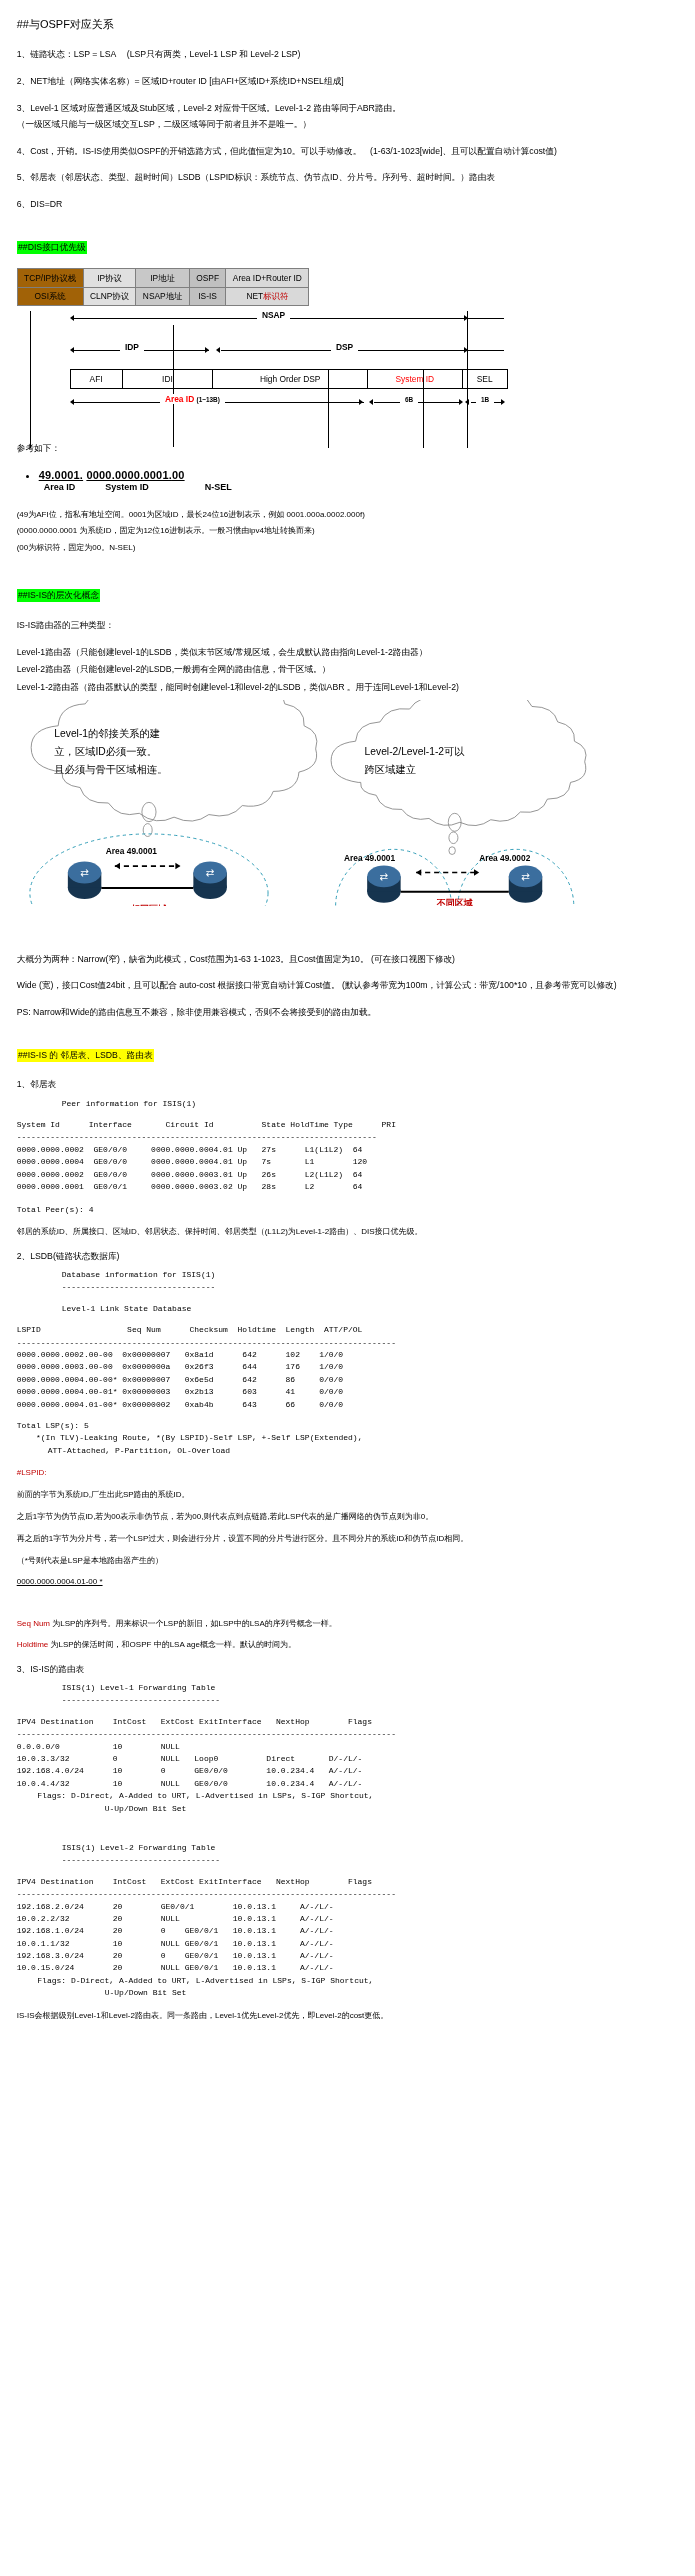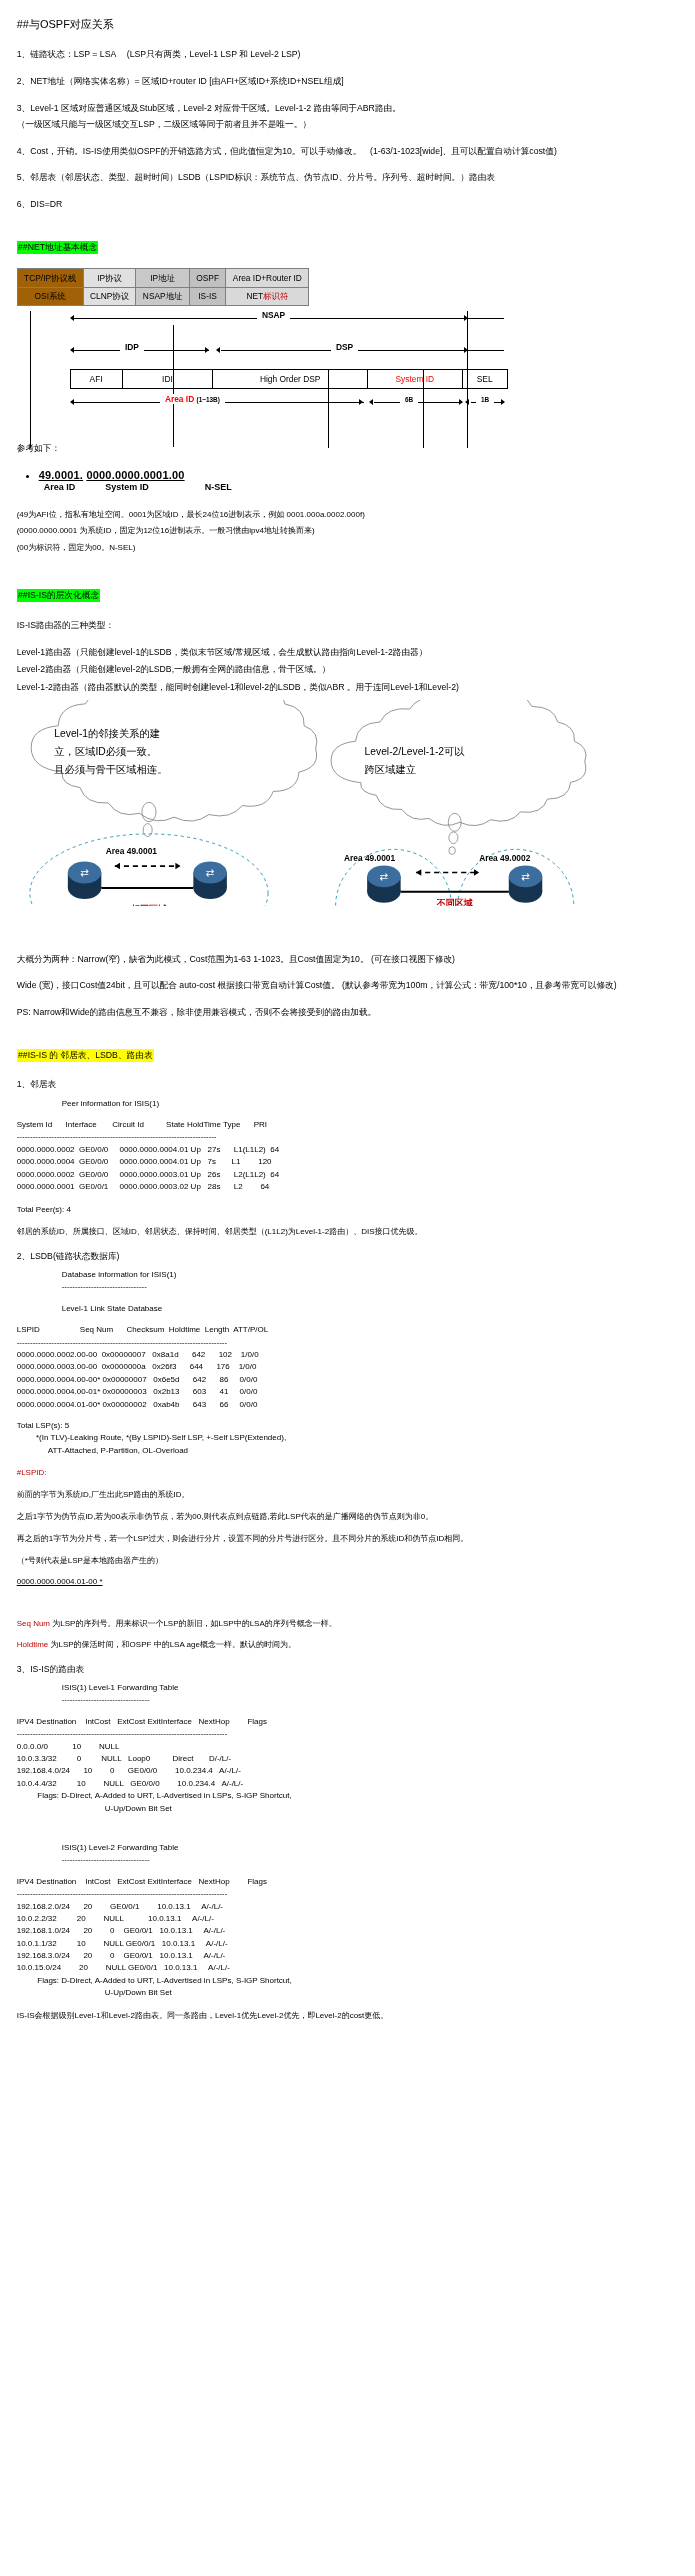--- a/index.html
+++ b/index.html
@@ -51,21 +51,21 @@
   ul.net { margin:3.9px 0 1.3px 22px; padding:0; }
   ul.net li { font-size:11px; font-weight:bold; letter-spacing:0.2px; }
   .u { text-decoration:underline; }
   .netlabels { margin:1.3px 0 0 27px; font-weight:bold; font-size:9px; }
   .netlabels span { display:inline-block; }
 
   
   .clouds { position:relative; height:206px; margin:6.4px 0 16.7px 0; }
 
   
-  .cli { font-family:Liberation Sans, sans-serif; font-size:8px; line-height:1.55; white-space:pre; margin:0; }
+  .cli { font-family:Liberation Mono, monospace; font-size:8px; line-height:1.55; white-space:pre; margin:0; }
   .cli-indent { margin-left:45px; }
   .block { margin:0 0 10.3px 0; }
   .section-num { font-size:8.7px; margin:11.6px 0 6.4px 0; }
   .note { font-size:8px; line-height:1.6; margin:2.6px 0 9px 0; }
   .underlined { text-decoration:underline; }
   .spacer { height:16.7px; }
   .spacer-lg { height:30px; }
 </style>
 </head>
 <body>
@@ -78,21 +78,21 @@
   <div class="para">2、NET地址（网络实体名称）= 区域ID+router ID [由AFI+区域ID+系统ID+NSEL组成]</div>
   <div class="para tight">3、Level-1 区域对应普通区域及Stub区域，Level-2 对应骨干区域。Level-1-2 路由等同于ABR路由。</div>
   <div class="para">（一级区域只能与一级区域交互LSP，二级区域等同于前者且并不是唯一。）</div>
   <div class="para">4、Cost，开销。IS-IS使用类似OSPF的开销选路方式，但此值恒定为10。可以手动修改。　(1-63/1-1023[wide]、且可以配置自动计算cost值)</div>
   <div class="para">5、邻居表（邻居状态、类型、超时时间）LSDB（LSPID标识：系统节点、伪节点ID、分片号。序列号、超时时间。）路由表</div>
   <div class="para">6、DIS=DR</div>
 
   <div class="spacer"></div>
 
   <div style="margin-bottom:14px;">
-    <span class="hl-green">##NET地址基本概念</span>
+    <span class="hl-green">##DIS接口优先级</span>
   </div>
 
   <div class="nsap-wrap">
     <table class="stack">
       <tbody>
           <tr>
         <td class="c1">TCP/IP协议栈</td>
         <td class="c2">IP协议</td>
         <td class="c3">IP地址</td>
         <td class="c4">OSPF</td>

